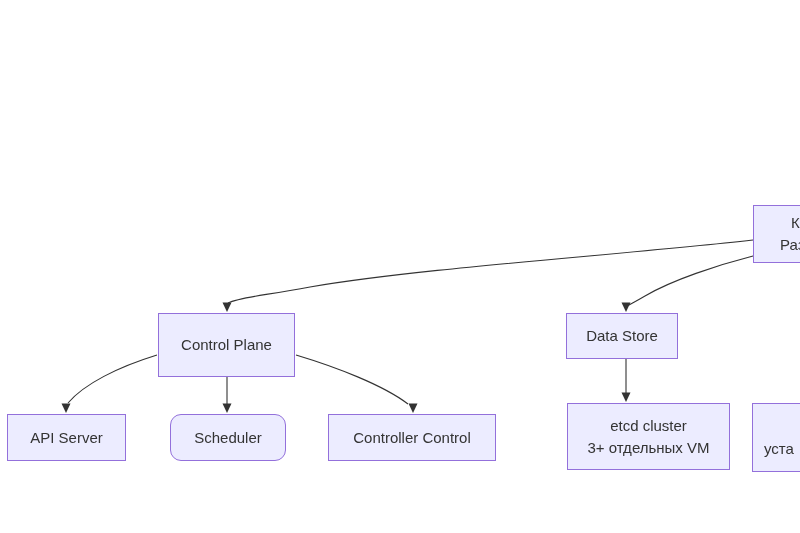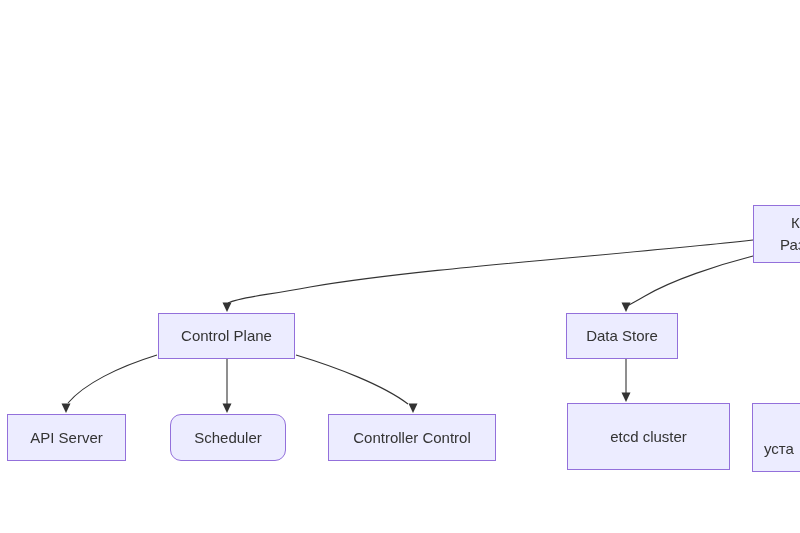--- a/index.html
+++ b/index.html
@@ -46,21 +46,21 @@
     white-space:nowrap;
   }
   .node .line{display:block;min-height:22px;}
   
   .node.cut{align-items:stretch;text-align:left;}
 
   #node-root{left:753px;top:205px;width:150px;height:58px;}
   #node-root .l1{padding-left:37px;}
   #node-root .l2{padding-left:26px;}
 
-  #node-control-plane{left:158px;top:313px;width:137px;height:46px;}
+  #node-control-plane{left:158px;top:313px;width:137px;height:64px;}
   #node-data-store{left:566px;top:313px;width:112px;height:46px;}
   #node-api-server{left:7px;top:414px;width:119px;height:47px;}
   #node-scheduler{left:170px;top:414px;width:116px;height:47px;border-radius:11px;}
   #node-controller-manager{left:328px;top:414px;width:168px;height:47px;}
   #node-etcd{left:567px;top:403px;width:163px;height:67px;}
 
   #node-install{left:752px;top:403px;width:150px;height:69px;}
   #node-install .l2{padding-left:11px;}
 </style>
 </head>
@@ -119,18 +119,19 @@
 <div id="node-scheduler" class="node">
   <span class="line">Scheduler</span>
 </div>
 
 <div id="node-controller-manager" class="node">
   <span class="line">Controller Control</span>
 </div>
 
 <div id="node-etcd" class="node">
   <span class="line">etcd cluster</span>
+  <span class="line">3+ отдельных VM</span>
 </div>
 
 <div id="node-install" class="node cut">
   <span class="line l1"></span>
   <span class="line l2">уста</span>
 </div>
 
 </body></html>

